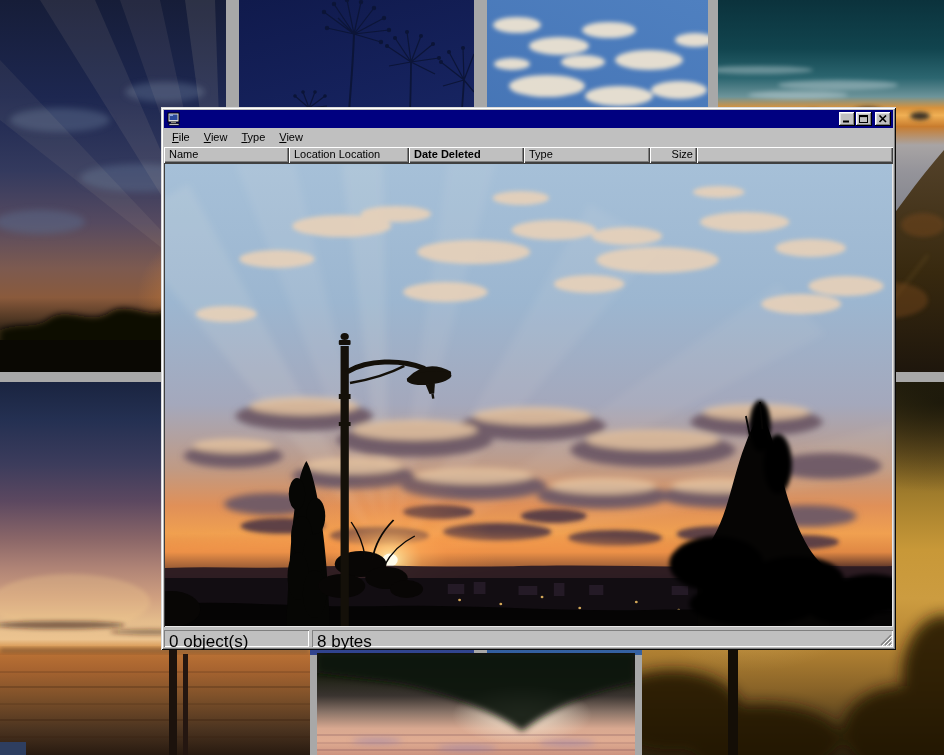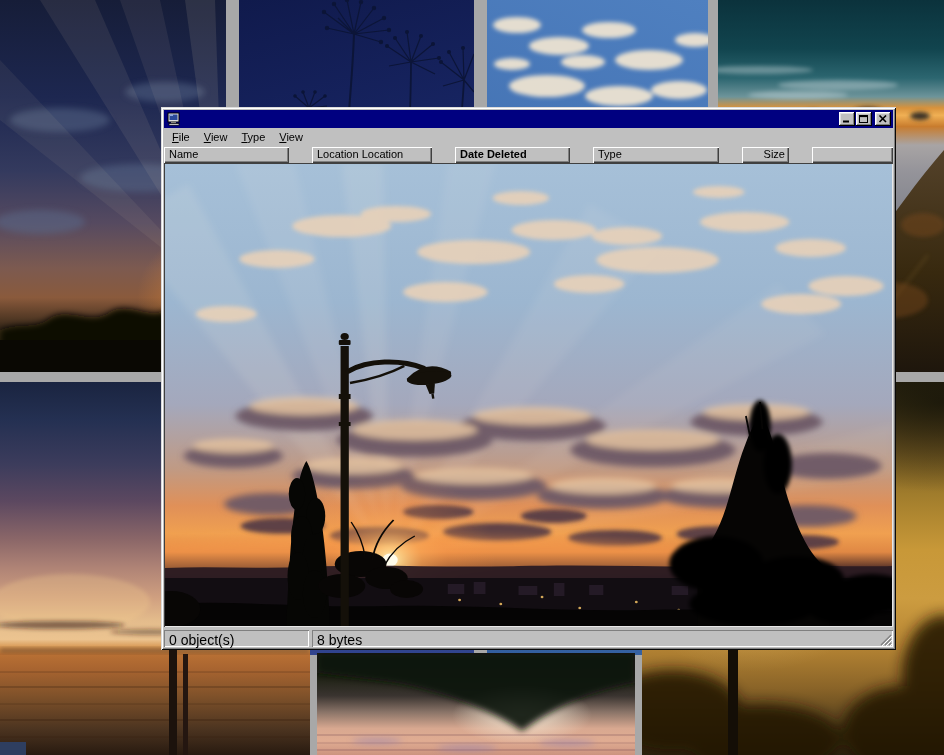--- a/index.html
+++ b/index.html
@@ -33,30 +33,30 @@
   .titlebar .ticon{width:14px;height:14px;margin:0 3px 0 1px;flex:0 0 auto;}
   .title-text{color:#fff;font-size:11px;font-weight:bold;flex:1 1 auto;}
   .tbtns{display:flex;gap:0;align-items:center;}
   .tbtn{width:16px;height:14px;background:#c0c0c0;margin-left:1px;position:relative;
         box-shadow:inset -1px -1px 0 #000, inset 1px 1px 0 #fff, inset -2px -2px 0 #808080, inset 2px 2px 0 #dfdfdf;}
   .tbtn.close{margin-left:3px;}
   .tbtn svg{position:absolute;left:3px;top:3px;}
   .menubar{height:18px;flex:0 0 18px;display:flex;align-items:center;padding-left:1px;}
   .menu-item{display:inline-block;font-size:11px;color:#000;padding:2px 7px 3px;cursor:default;}
   .menu-item::first-letter{text-decoration:underline;}
-  .headers{height:16px;flex:0 0 16px;display:flex;margin-top:1px;gap:23px;}
+  .headers{height:16px;flex:0 0 16px;display:flex;margin-top:1px;}
   .hcell{background:#c0c0c0;font-size:11px;color:#000;padding:1px 4px 0 5px;overflow:hidden;white-space:nowrap;
          box-shadow:inset 1px 1px 0 #ffffff, inset -1px -1px 0 #404040, inset -2px -2px 0 #808080;}
   .hc0{width:125px;} .hc1{width:120px;} .hc2{width:115px;font-weight:bold;} .hc3{width:126px;}
   .hc4{width:47px;text-align:right;} .hc5{flex:1 1 auto;}
   .client{flex:1 1 auto;position:relative;background:#000;
           box-shadow:inset 1px 1px 0 #404040, inset -1px -1px 0 #e8e8e8;}
   .client svg{position:absolute;left:1px;top:1px;width:calc(100% - 2px);height:calc(100% - 2px);}
   .statusbar{height:20px;flex:0 0 20px;display:flex;gap:3px;padding-top:3px;position:relative;}
-  .spanel{font-size:14px;color:#000;padding:2px 0 0 5px;white-space:nowrap;
+  .spanel{font-size:17px;color:#000;padding:2px 0 0 5px;white-space:nowrap;
           box-shadow:inset 1px 1px 0 #808080, inset -1px -1px 0 #ffffff;}
   .sp0{width:145px;} .sp1{flex:1 1 auto;position:relative;}
   .grip{position:absolute;right:1px;bottom:1px;width:13px;height:13px;cursor:nwse-resize;}
 </style>
 </head>
 <body>
 
 <div class="screen">
 
   <div class="tile tA">

